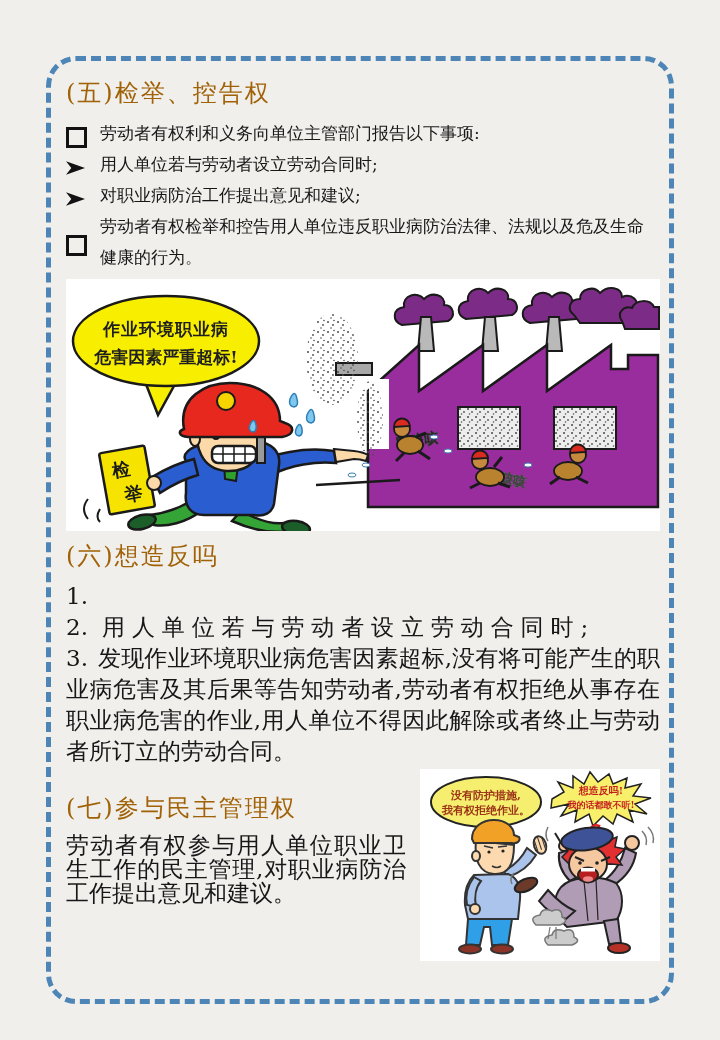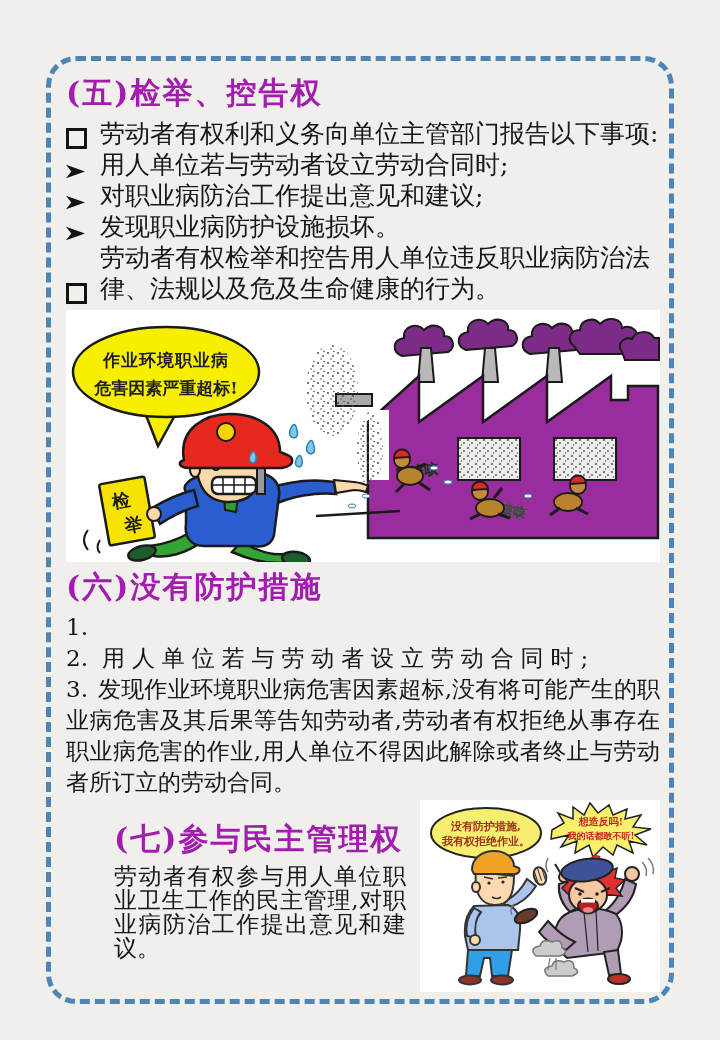--- a/index.html
+++ b/index.html
@@ -16,43 +16,43 @@
     left:46px;top:56px;width:628px;height:948px;
     border:5px dashed #4d86b6;
     border-radius:30px;
     box-sizing:border-box;
   }
   .content{
     position:absolute;
     left:66px;top:76px;width:594px;
   }
   .sec-title{
-    color:#a21caf;
-    font-size:30px;
-    font-weight:bold;
+    color:#a16207;
+    font-size:24px;
+    font-weight:normal;
     letter-spacing:2px;
     margin:0 0 8px 0;
     line-height:34px;
   }
   .blist{margin:2px 0 4px 0;}
-  .brow{display:flex;align-items:flex-end;line-height:31px;font-size:25px;}
+  .brow{display:flex;align-items:center;line-height:31px;font-size:17px;}
   .bcol{width:34px;flex:0 0 34px;display:flex;justify-content:flex-start;}
   .sq{width:15px;height:15px;border:3px solid #121212;margin-top:7px;}
   .arrow{width:19px;height:17px;background:#121212;margin-top:7px;
     clip-path:polygon(0% 10%, 100% 50%, 0% 90%, 28% 50%);}
   .btext{flex:1;}
   .illus{display:block;background:#fff;margin:6px 0 8px 0;}
   .numlist{font-size:23px;line-height:31px;}
   .nrow{display:flex;align-items:flex-start;}
   .num{width:36px;flex:0 0 36px;}
   .spread{letter-spacing:0.30em;}
   .flush{margin:0;text-align:justify;}
   .flush .num-inline{margin-right:10px;}
   .sec7{display:flex;align-items:flex-start;margin-top:2px;}
-  .sec7-left{flex:1;padding-right:14px;margin-left:48px;}
+  .sec7-left{flex:1;padding-right:14px;}
   .sec7-left .sec-title{margin-top:22px;}
   .sec7-body{font-size:23px;line-height:24px;text-align:justify;margin-top:6px;}
   svg text{font-family:"DejaVu Serif", serif;}
 </style>
 </head>
 <body>
 
 <div class="frame"></div>
 
 <div class="content">
@@ -70,26 +70,20 @@
       <span class="bcol">
           <span class="arrow"></span>
         </span>
       <span class="btext">用人单位若与劳动者设立劳动合同时;</span>
     </div>
     <div class="brow">
       <span class="bcol">
           <span class="arrow"></span>
         </span>
       <span class="btext">对职业病防治工作提出意见和建议;</span>
-    </div>
-    <div class="brow">
-      <span class="bcol">
-          <span class="arrow"></span>
-        </span>
-      <span class="btext">发现职业病防护设施损坏。</span>
     </div>
     <div class="brow">
       <span class="bcol">
           <span class="sq"></span>
         </span>
       <span class="btext">劳动者有权检举和控告用人单位违反职业病防治法律、法规以及危及生命健康的行为。</span>
     </div>
   </div>
 
   <svg class="illus" width="594" height="252" viewBox="0 0 594 252">
@@ -213,21 +207,21 @@
     </g>
 
     <g>
       <polygon points="78,100 92,136 114,96" fill="#f8ee00" stroke="#1a1a1a" stroke-width="2.5"></polygon>
       <ellipse cx="100" cy="62" rx="93" ry="45" fill="#f8ee00" stroke="#1a1a1a" stroke-width="2.5"></ellipse>
       <text x="100" y="56" font-size="17" font-weight="bold" fill="#1f1f1f" text-anchor="middle" letter-spacing="1">作业环境职业病</text>
       <text x="100" y="84" font-size="17" font-weight="bold" fill="#1f1f1f" text-anchor="middle">危害因素严重超标!</text>
     </g>
   </svg>
 
-  <h2 class="sec-title">(六)没有防护措施</h2>
+  <h2 class="sec-title">(六)想造反吗</h2>
 
   <div class="numlist">
     <div class="nrow">
       <span class="num">1.</span>
       <span class="btext">
       </span>
     </div>
     <div class="nrow">
       <span class="num">2.</span>
       <span class="btext spread">用人单位若与劳动者设立劳动合同时;</span>

